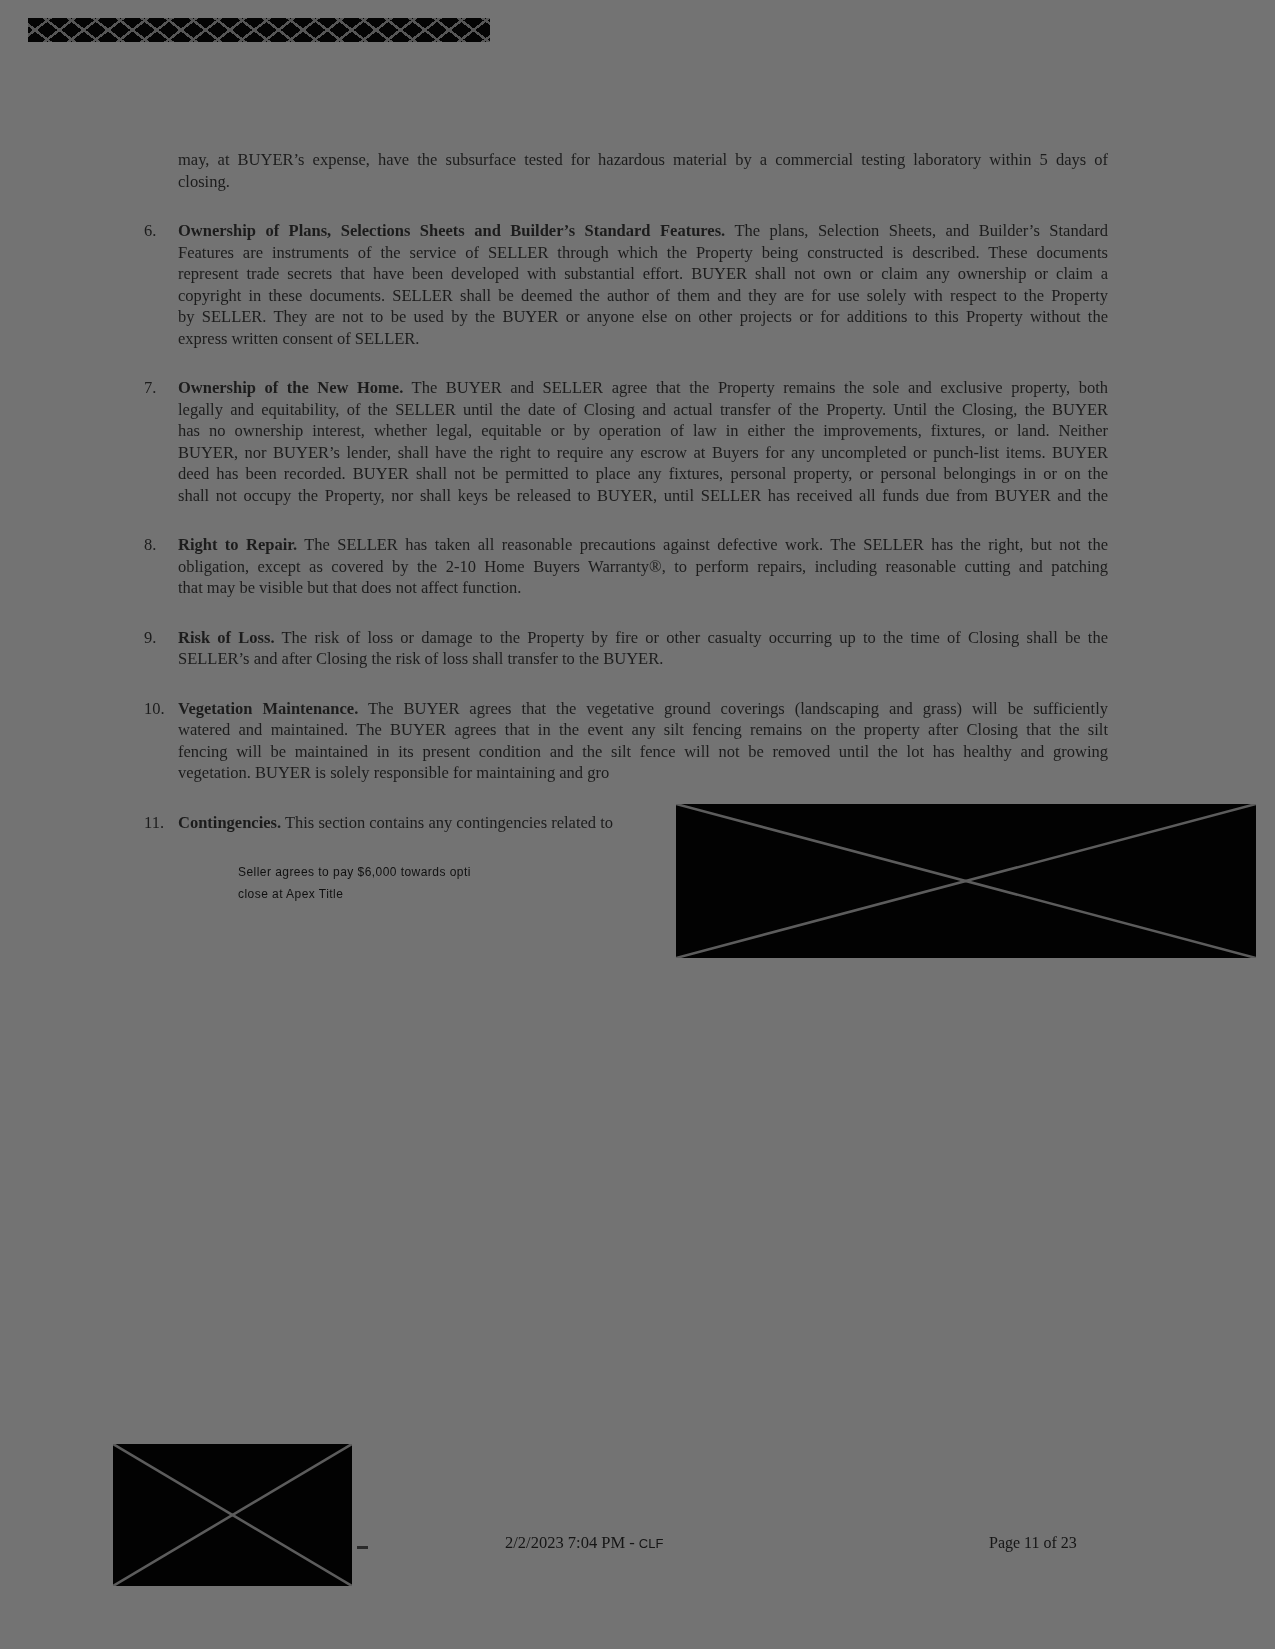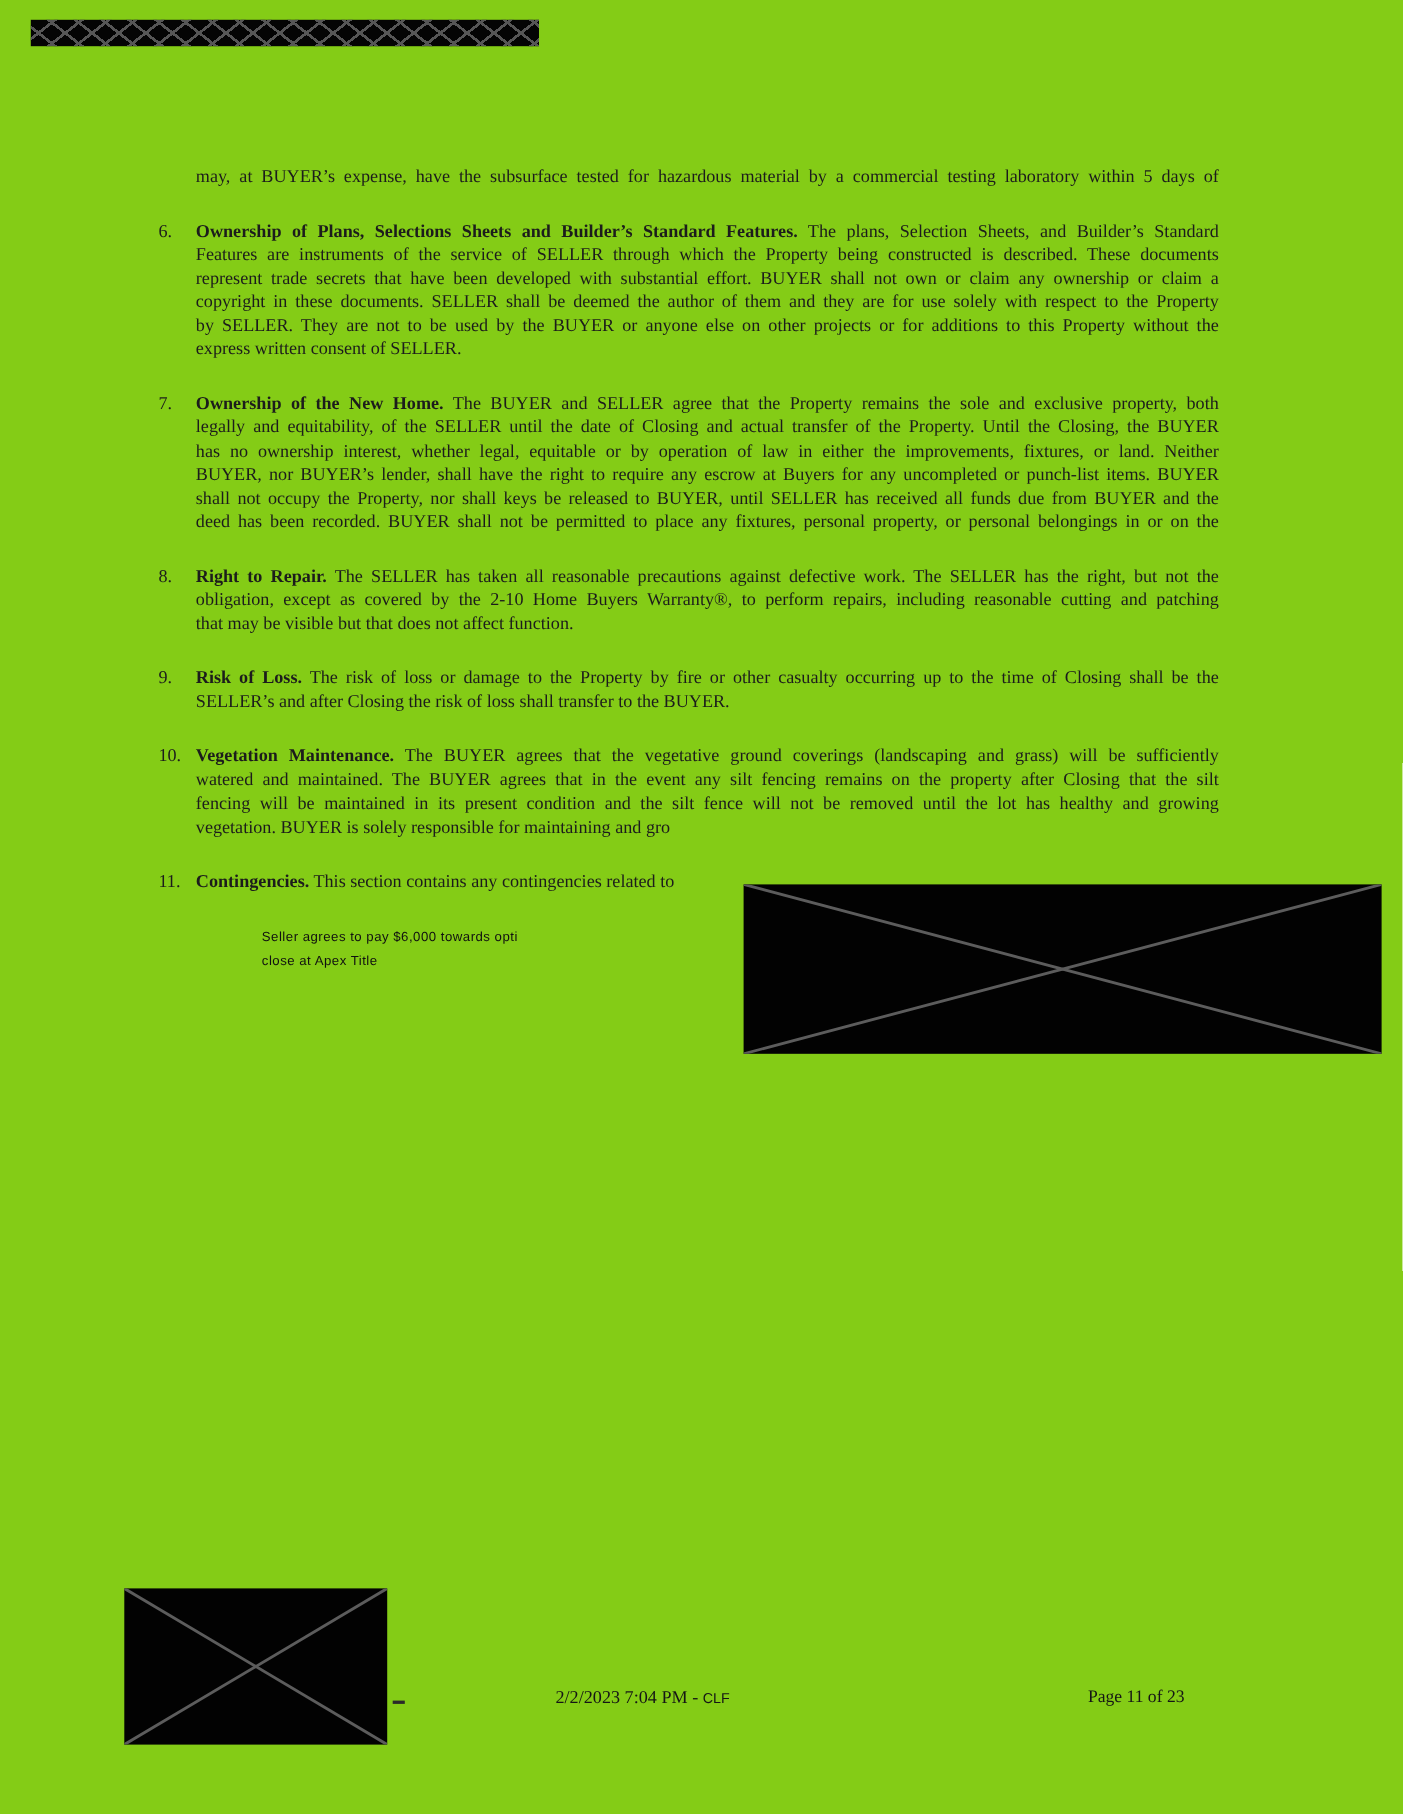--- a/index.html
+++ b/index.html
@@ -1,17 +1,17 @@
 <!DOCTYPE html>
 <html><head>
 <meta charset="utf-8">
 <style>
   html,body { margin:0; padding:0; background:#ffffff; }
   .page {
-    position:relative; width:1275px; height:1649px; background:#84cc16;
+    position:relative; width:1275px; height:1649px; background:#737373;
     font-family:"Liberation Serif", serif; color:#1c1c1c; overflow:hidden;
   }
   
   .redact-bar {
     position:absolute; left:28px; top:18px; width:462px; height:24px;
     background-color:#040404;
     background-image:
       repeating-linear-gradient(142deg, transparent 0 12.5px, #565656 12.5px 15px),
       repeating-linear-gradient(38deg,  transparent 0 12.5px, #565656 12.5px 15px);
   }
@@ -41,38 +41,39 @@
 </head>
 <body>
 
 <div class="page">
 
   <div class="redact-bar"></div>
 
   <div class="content">
       <div class="para">
         <div class="line">may, at BUYER’s expense, have the subsurface tested for hazardous material by a commercial testing laboratory within 5 days of</div>
+        <div class="line last">closing.</div>
       </div>
       <div class="para">
         <span class="num">6.</span>
         <div class="line"><b>Ownership of Plans, Selections Sheets and Builder’s Standard Features.</b>  The plans, Selection Sheets, and Builder’s Standard</div>
         <div class="line">Features are instruments of the service of SELLER through which the Property being constructed is described.  These documents</div>
         <div class="line">represent trade secrets that have been developed with substantial effort.  BUYER shall not own or claim any ownership or claim a</div>
         <div class="line">copyright in these documents. SELLER shall be deemed the author of them and they are for use solely with respect to the Property</div>
         <div class="line">by SELLER.  They are not to be used by the BUYER or anyone else on other projects or for additions to this Property without the</div>
         <div class="line last">express written consent of SELLER.</div>
       </div>
       <div class="para">
         <span class="num">7.</span>
         <div class="line"><b>Ownership of the New Home.</b>  The BUYER and SELLER agree that the Property remains the sole and exclusive property, both</div>
         <div class="line">legally and equitability, of the SELLER until the date of Closing and actual transfer of the Property.  Until the Closing, the BUYER</div>
         <div class="line">has no ownership interest, whether legal, equitable or by operation of law in either the improvements, fixtures, or land.  Neither</div>
         <div class="line">BUYER, nor BUYER’s lender, shall have the right to require any escrow at Buyers for any uncompleted or punch-list items.  BUYER</div>
+        <div class="line">deed has been recorded.  BUYER shall not be permitted to place any fixtures, personal property, or personal belongings in or on the</div>
         <div class="line">shall not occupy the Property, nor shall keys be released to BUYER, until SELLER has received all funds due from BUYER and the</div>
-        <div class="line">deed has been recorded.  BUYER shall not be permitted to place any fixtures, personal property, or personal belongings in or on the</div>
       </div>
       <div class="para">
         <span class="num">8.</span>
         <div class="line"><b>Right to Repair.</b>  The SELLER has taken all reasonable precautions against defective work.  The SELLER has the right, but not the</div>
         <div class="line">obligation, except as covered by the 2-10 Home Buyers Warranty®, to perform repairs, including reasonable cutting and patching</div>
         <div class="line last">that may be visible but that does not affect function.</div>
       </div>
       <div class="para">
         <span class="num">9.</span>
         <div class="line"><b>Risk of Loss.</b>  The risk of loss or damage to the Property by fire or other casualty occurring up to the time of Closing shall be the</div>

